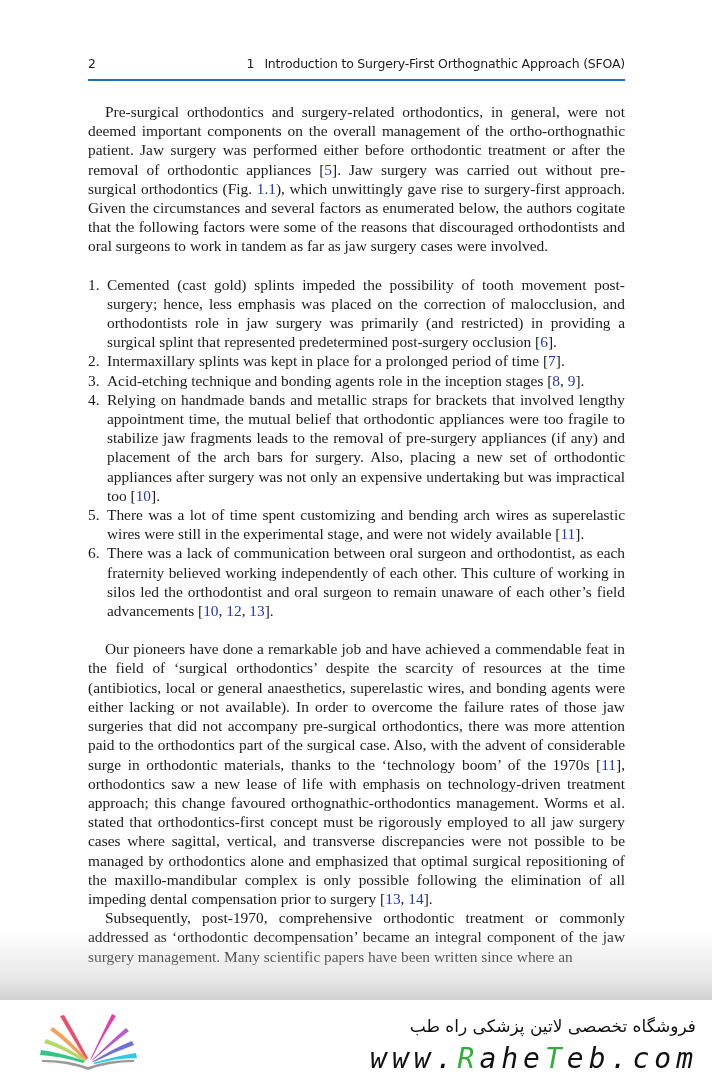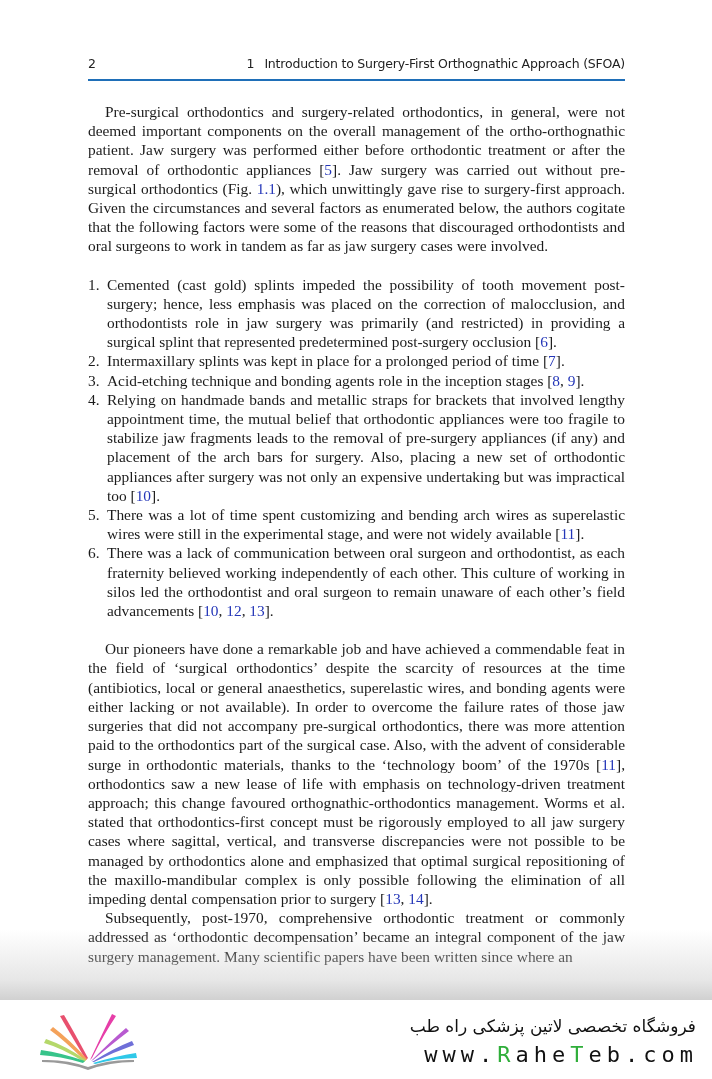--- a/index.html
+++ b/index.html
@@ -36,21 +36,21 @@
   .watermark {
     position: absolute; left: 0; top: 1000px; width: 712px; height: 55px; background: #ffffff;
   }
   .wm-logo { position: absolute; left: 38px; top: 10px; width: 100px; height: 60px; }
   .wm-fa {
     position: absolute; right: 16px; top: 16px; direction: rtl;
     font-family: "DejaVu Sans", sans-serif; font-size: 17px; color: #111;
   }
   .wm-url {
     position: absolute; right: 14px; top: 42px;
-    font-family: "DejaVu Sans Mono", monospace; font-size: 22px; letter-spacing: 5px; color: #111;
+    font-family: "DejaVu Sans Mono", monospace; font-size: 28px; letter-spacing: 5px; color: #111; font-style: italic;
   }
   .wm-url .g { color: #2fae3a; }
 </style>
 </head>
 <body>
 
 <div class="page">
 
   <div class="running-head">
     <span class="pagenum">2</span>

